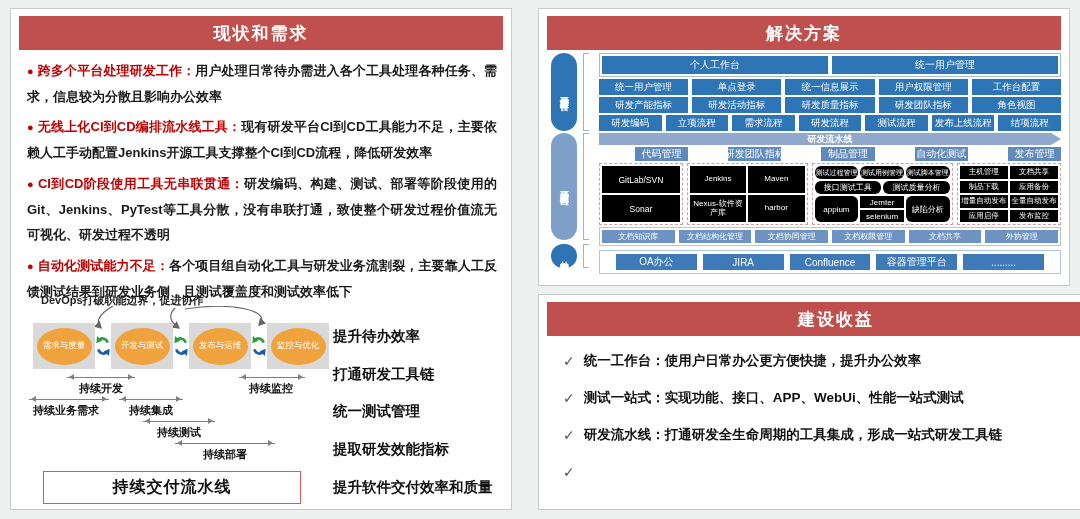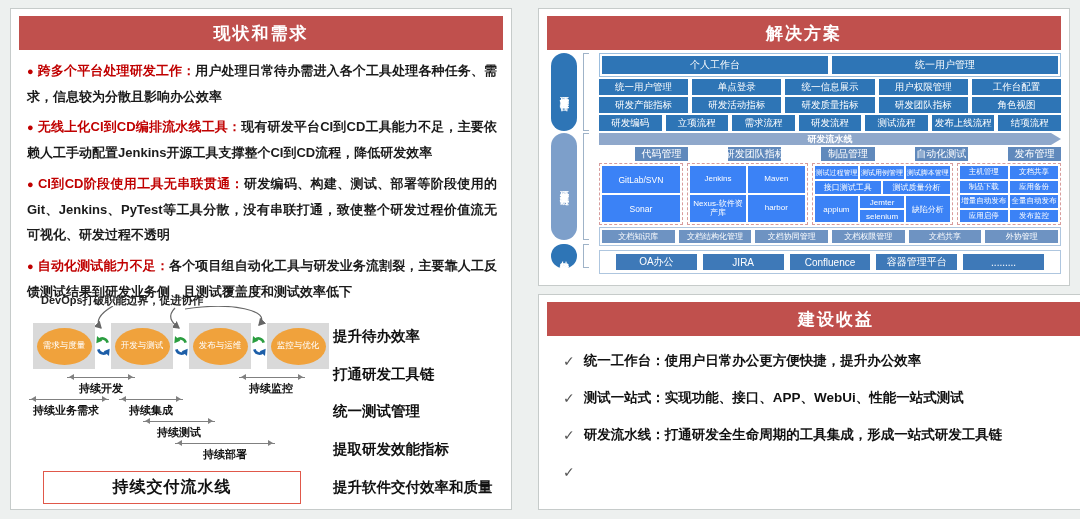--- a/index.html
+++ b/index.html
@@ -57,28 +57,28 @@
   .r1 .bx { font-size:10px; }
   .mrow { height:16px; margin-bottom:2px; }
   .mrow .bx { font-size:9.5px; }
   .banner { height:12px; margin-bottom:2px; background:#8fa8cb; color:#fff; font-size:9px; font-weight:bold;
             display:flex; align-items:center; justify-content:center;
             clip-path:polygon(0 0, calc(100% - 10px) 0, 100% 50%, calc(100% - 10px) 100%, 0 100%); }
   .catrow { height:14px; margin-bottom:2px; }
   .catrow .bx { background:#6089bc; font-size:10px;margin-left:36px; }
   .groups { height:62px; margin-bottom:2px; display:flex; gap:4px; }
   .group { border:1px dashed #d79c9c; padding:2px; display:flex; flex-direction:column; gap:2px; }
-  .group .bx { background:#3b82f6; font-size:8.5px; }
+  .group .bx { background:#000000; font-size:8.5px; }
   .g-code { flex:0.95; }
   .g-code .bx { flex:1; }
   .g-build { flex:1.4; display:grid; grid-template-columns:1fr 1fr; grid-auto-rows:1fr; }
   .g-build .bx { font-size:8px; white-space:normal; text-align:center; line-height:1.05; }
   .g-test { flex:1.65; }
   .g-test .trow { display:flex; gap:2px; flex:1; }
-  .g-test .trow > .bx { flex:1; font-size:7px; }
+  .g-test .trow > .bx { flex:1; font-size:7px;border-radius:6px; }
   .g-test .trow.big { flex:2; }
   .g-test .trow.big .bx { font-size:8px; }
   .g-test .stack { flex:1; display:flex; flex-direction:column; gap:2px; }
   .g-test .stack .bx { flex:1; font-size:8px; }
   .g-rel { flex:1.2; display:grid; grid-template-columns:1fr 1fr; grid-auto-rows:1fr; }
   .g-rel .bx { font-size:7.5px; }
   .docwrap { border:1px solid #aec6df; padding:2px; height:19px; margin-bottom:4px; }
   .docwrap .bx { background:#6e93c2; font-size:8px; }
   .extwrap { border:1px solid #aec6df; padding:3px 16px; height:24px; }
   .extwrap .bx { background:#3e79b8; font-size:10px; }

